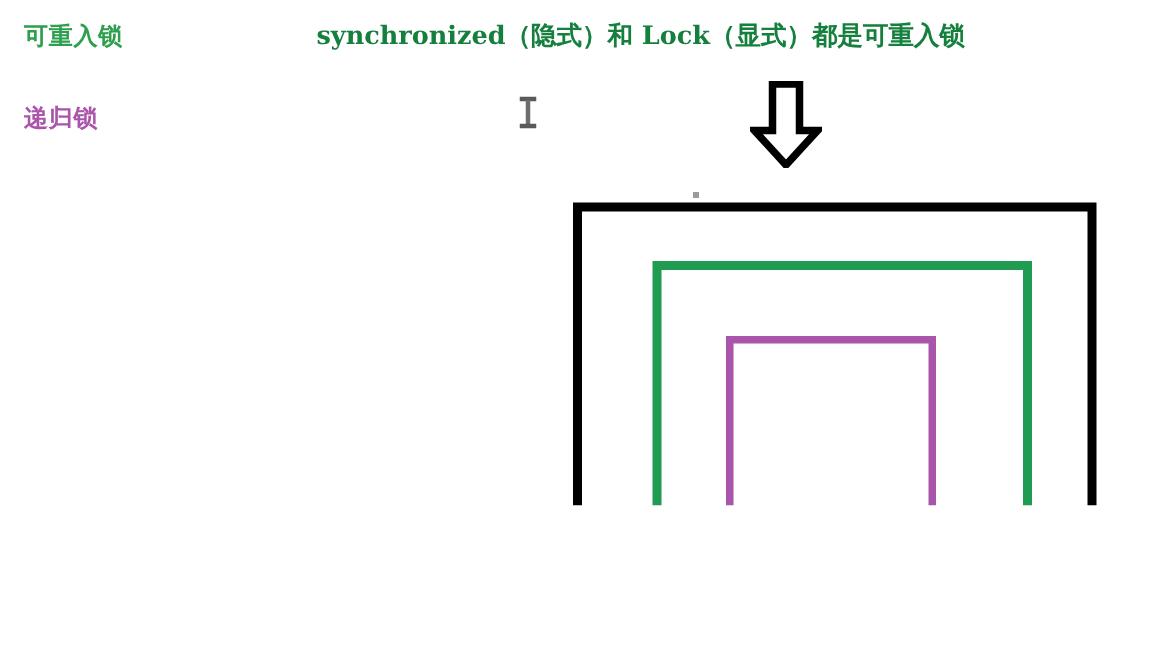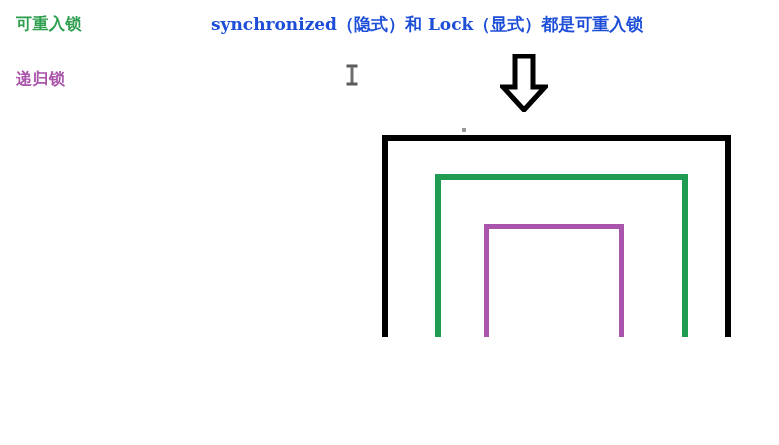--- a/index.html
+++ b/index.html
@@ -39,21 +39,21 @@
     top: 71px;
     color: #aa55aa;
     text-align: right;
   }
 
   
   #headline {
     position: absolute;
     left: 211px;
     top: 14px;
-    color: #1d4ed8;
+    color: #15803d;
     font-family: "DejaVu Serif", "Liberation Serif", serif;
     font-weight: bold;
     font-size: 17px;
     letter-spacing: 0px;
     white-space: nowrap;
     line-height: 1.25;
   }
 
   
   #text-caret {

